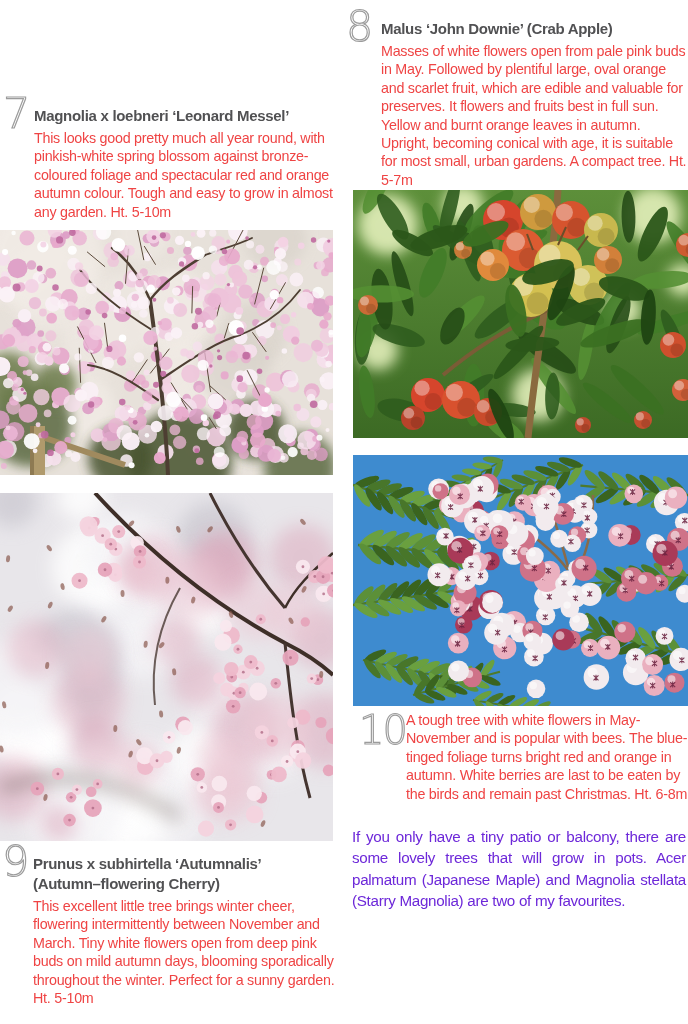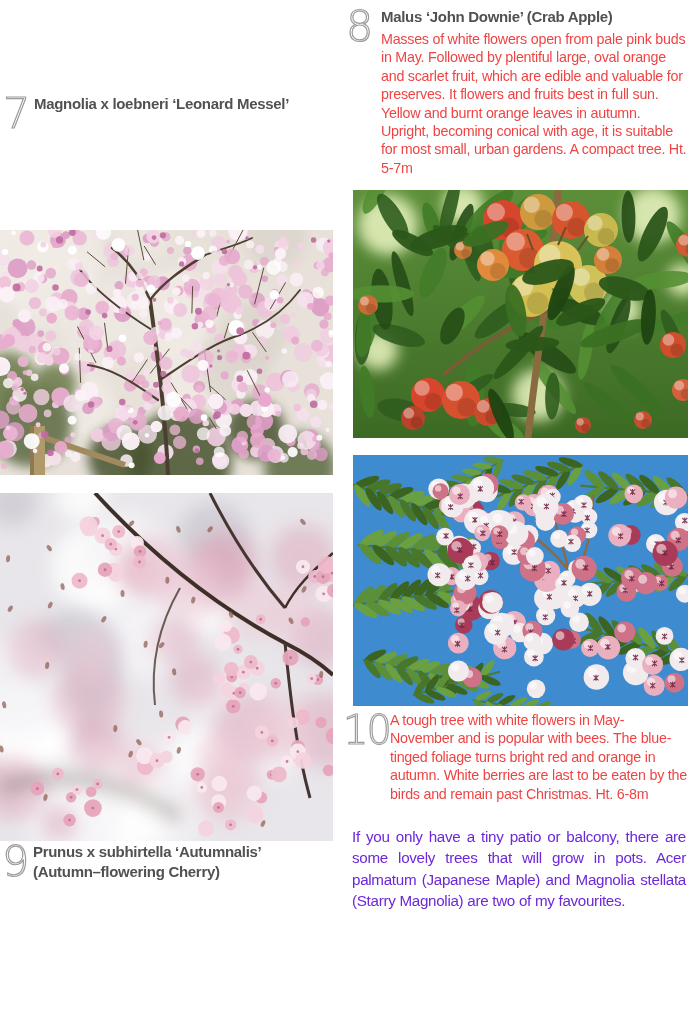--- a/index.html
+++ b/index.html
@@ -4,23 +4,23 @@
 <style>
   html,body{margin:0;padding:0;background:#ffffff;}
   .page{position:relative;width:688px;height:1024px;background:#fff;overflow:hidden;
         font-family:"Liberation Sans",sans-serif;}
   .entry{position:absolute;display:flex;align-items:flex-start;gap:4px;}
   .num{flex:0 0 auto;font-family:"DejaVu Sans",sans-serif;font-weight:200;
        font-size:43px;line-height:36px;margin-top:1px;color:#9c9c9c;
        -webkit-text-fill-color:transparent;-webkit-text-stroke:1.2px #9c9c9c;}
   .entry-7 .num,.entry-9 .num{width:27px;}
   .entry-8 .num{width:31px;}
-  .entry-10 .num{width:43px;font-size:40px;letter-spacing:-2px;}
+  .entry-10 .num{width:43px;font-size:40px;letter-spacing:-2px;margin-left:16px;}
   .entry-text{flex:1 1 auto;min-width:0;}
-  .entry-text h3{margin:0 0 3px 0;font-size:15px;line-height:20px;font-weight:bold;
+  .entry-text h3{margin:12px 0 3px 0;font-size:15px;line-height:20px;font-weight:bold;
        color:#515153;letter-spacing:-0.3px;white-space:pre-line;}
   .desc{margin:0;font-size:14.3px;line-height:18.4px;color:#ef4444;
        letter-spacing:-0.25px;white-space:pre-line;}
   .closing{position:absolute;left:352px;top:826px;width:334px;margin:0;
        font-size:15.2px;line-height:21.4px;color:#6d28d9;text-align:justify;
        letter-spacing:-0.3px;}
   figure.photo{position:absolute;margin:0;padding:0;overflow:hidden;background:#dcdcdc;}
   figure.photo svg{display:block;width:100%;height:100%;}
   .photo-magnolia{left:0;top:230px;width:333px;height:245px;}
   .photo-cherry{left:0;top:493px;width:333px;height:348px;}
@@ -29,20 +29,21 @@
 </style>
 </head>
 <body>
 
 <div class="page">
 
   <section class="entry entry-7" style="left: 3px; top: 94px; width: 338px;">
     <div class="num">7</div>
     <div class="entry-text">
       <h3>Magnolia x loebneri ‘Leonard Messel’</h3>
+      <p class="desc">This looks good pretty much all year round, with pinkish-white spring blossom against bronze-coloured foliage and spectacular red and orange autumn colour. Tough and easy to grow in almost any garden. Ht. 5-10m</p>
     </div>
   </section>
 
   <section class="entry entry-8" style="left: 346px; top: 7px; width: 342px;">
     <div class="num">8</div>
     <div class="entry-text">
       <h3>Malus ‘John Downie’ (Crab Apple)</h3>
       <p class="desc">Masses of white flowers open from pale pink buds in May. Followed by plentiful large, oval orange and scarlet fruit, which are edible and valuable for preserves. It flowers and fruits best in full sun. Yellow and burnt orange leaves in autumn. Upright, becoming conical with age, it is suitable for most small, urban gardens. A compact tree. Ht. 5-7m</p>
     </div>
   </section>
@@ -1495,20 +1496,22 @@
         <circle cx="143.76705367853864" cy="75.93934112698771" r="3.5427086267620327" fill="#ffffff" opacity="0.55"></circle>
         <path d="M144.22206513490528,76.55592229869217 L149.22206513490528,81.55592229869217 M144.22206513490528,81.55592229869217 L149.22206513490528,76.55592229869217 M146.72206513490528,76.05592229869217 L146.72206513490528,82.05592229869217" stroke="#6b2340" stroke-width="1.1" opacity="0.85"></path>
       </svg>
   </figure>
 
   <section class="entry entry-9" style="left: 2px; top: 842px; width: 338px;">
     <div class="num">9</div>
     <div class="entry-text">
       <h3>Prunus x subhirtella ‘Autumnalis’
 (Autumn–flowering Cherry)</h3>
+      <p class="desc">This excellent little tree brings winter cheer, flowering intermittently between November and March. Tiny white flowers open from deep pink buds on mild autumn days, blooming sporadically throughout the winter. Perfect for a sunny garden.
+Ht. 5-10m</p>
     </div>
   </section>
 
   <section class="entry entry-10" style="left: 343px; top: 711px; width: 345px;">
     <div class="num">10</div>
     <div class="entry-text">
       <p class="desc">A tough tree with white flowers in May-November and is popular with bees. The blue-tinged foliage turns bright red and orange in autumn. White berries are last to be eaten by the birds and remain past Christmas. Ht. 6-8m</p>
     </div>
   </section>
 

